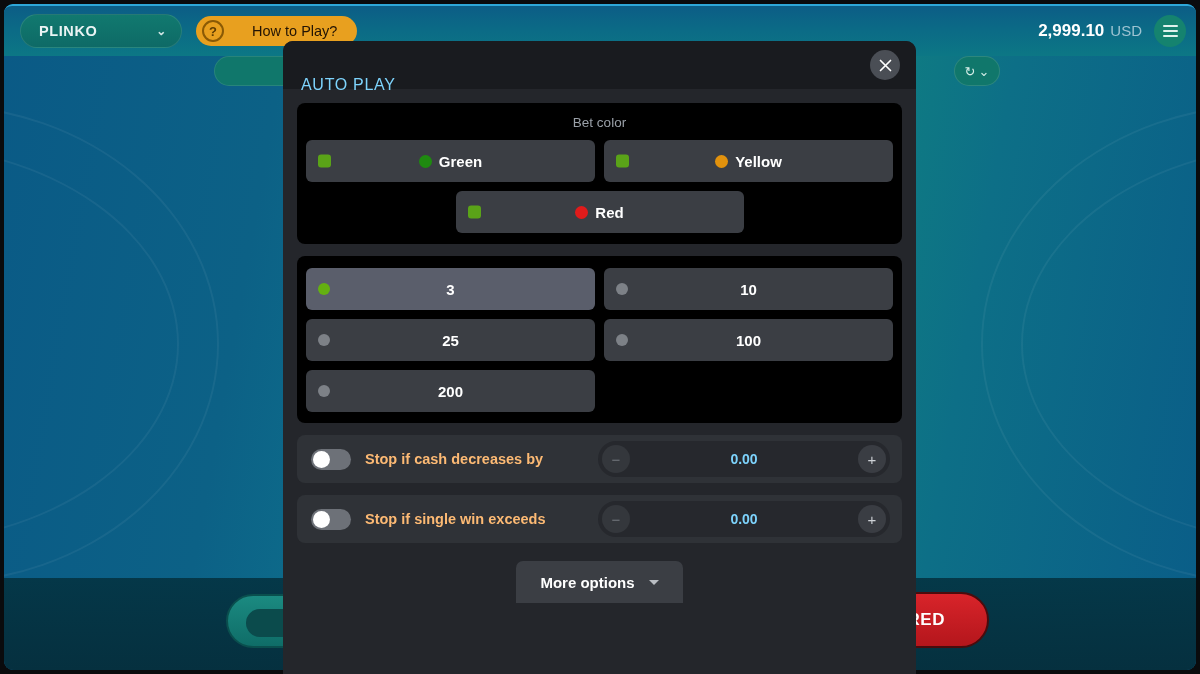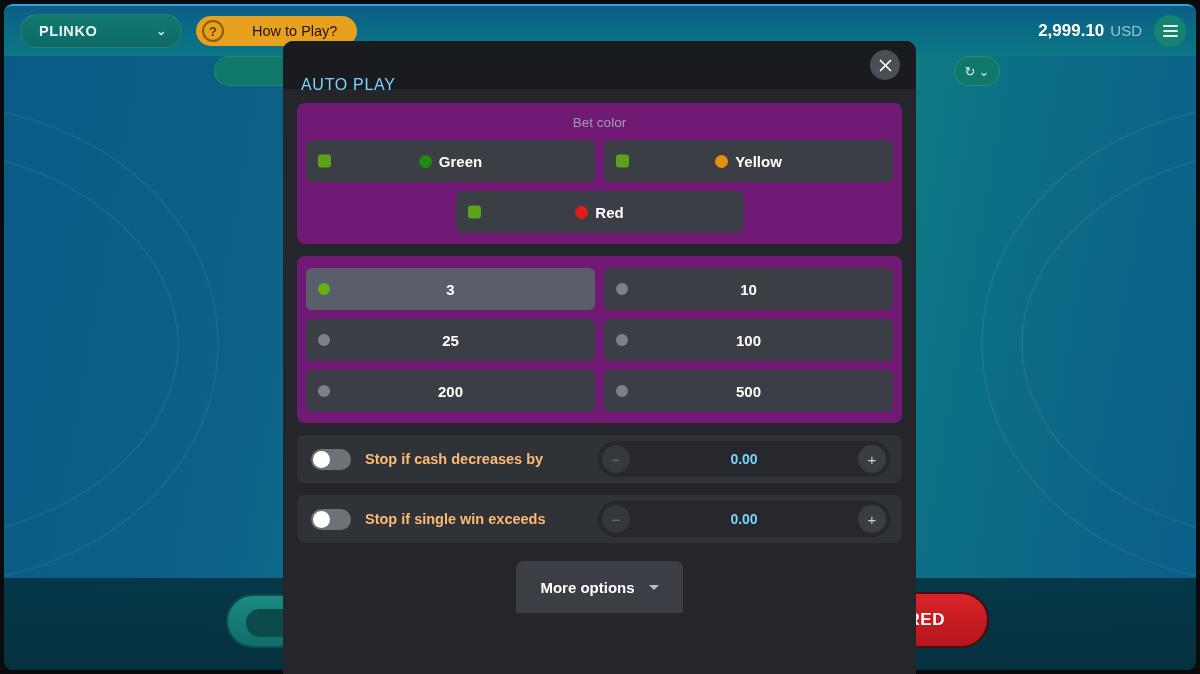--- a/index.html
+++ b/index.html
@@ -257,21 +257,21 @@
   .modal-body {
     flex: 1 1 auto;
     padding: 14px 14px 0 14px;
     display: flex;
     flex-direction: column;
     gap: 12px;
     overflow: hidden;
   }
 
   .panel {
-    background: #701a75;
+    background: #000000;
     border-radius: 8px;
     padding: 12px 9px 11px 9px;
   }
   .panel-title {
     text-align: center;
     font-size: 13.5px;
     margin-bottom: 10px;
   }
   .panel-title.muted { color: #9aa0a8; }
   .panel-title.bright { color: #f0f2f4; font-weight: bold; }
@@ -387,21 +387,21 @@
     font-weight: bold;
   }
 
   .modal-foot {
     flex: 0 0 auto;
     display: flex;
     justify-content: center;
     padding: 6px 0 0 0;
   }
   .more-btn {
-    height: 52px;
+    height: 42px;
     border-radius: 7px 7px 0 0;
     background: #3b3e44;
     display: flex;
     align-items: center;
     gap: 14px;
     padding: 0 24px;
     color: #ffffff;
     font-size: 15px;
     font-weight: bold;
   }
@@ -534,24 +534,20 @@
           <div class="opt">
             <span class="mark-dot"></span>
             <span>100</span>
           </div>
 
           <div class="opt">
             <span class="mark-dot"></span>
             <span>200</span>
           </div>
 
-          <div class="opt">
-            <span class="mark-dot"></span>
-            <span>500</span>
-          </div>
 
         </div>
       </div>
 
       <div class="toggle-row">
         <div class="switch">
           <div class="knob"></div>
         </div>
         <div class="toggle-label">Stop if cash decreases by</div>
         <div class="stepper">

